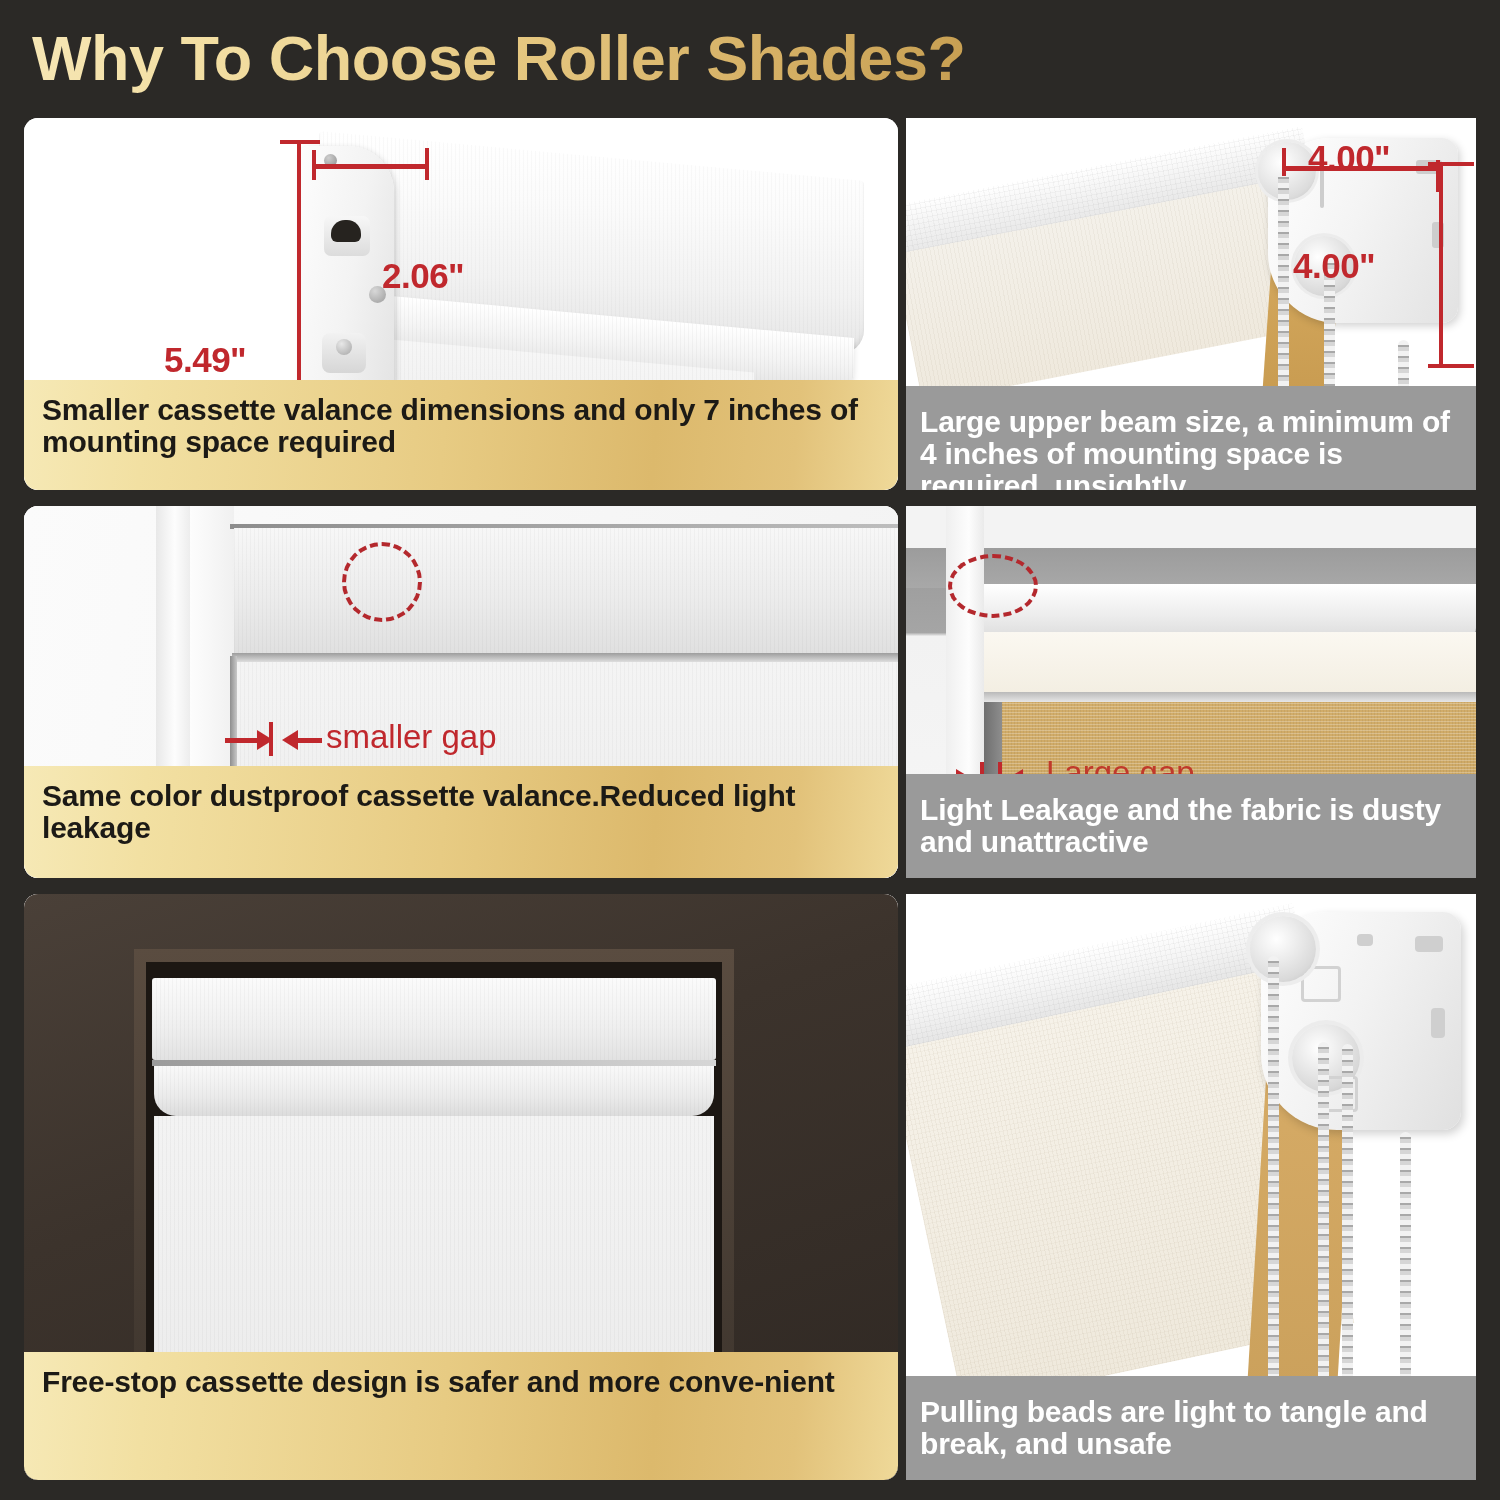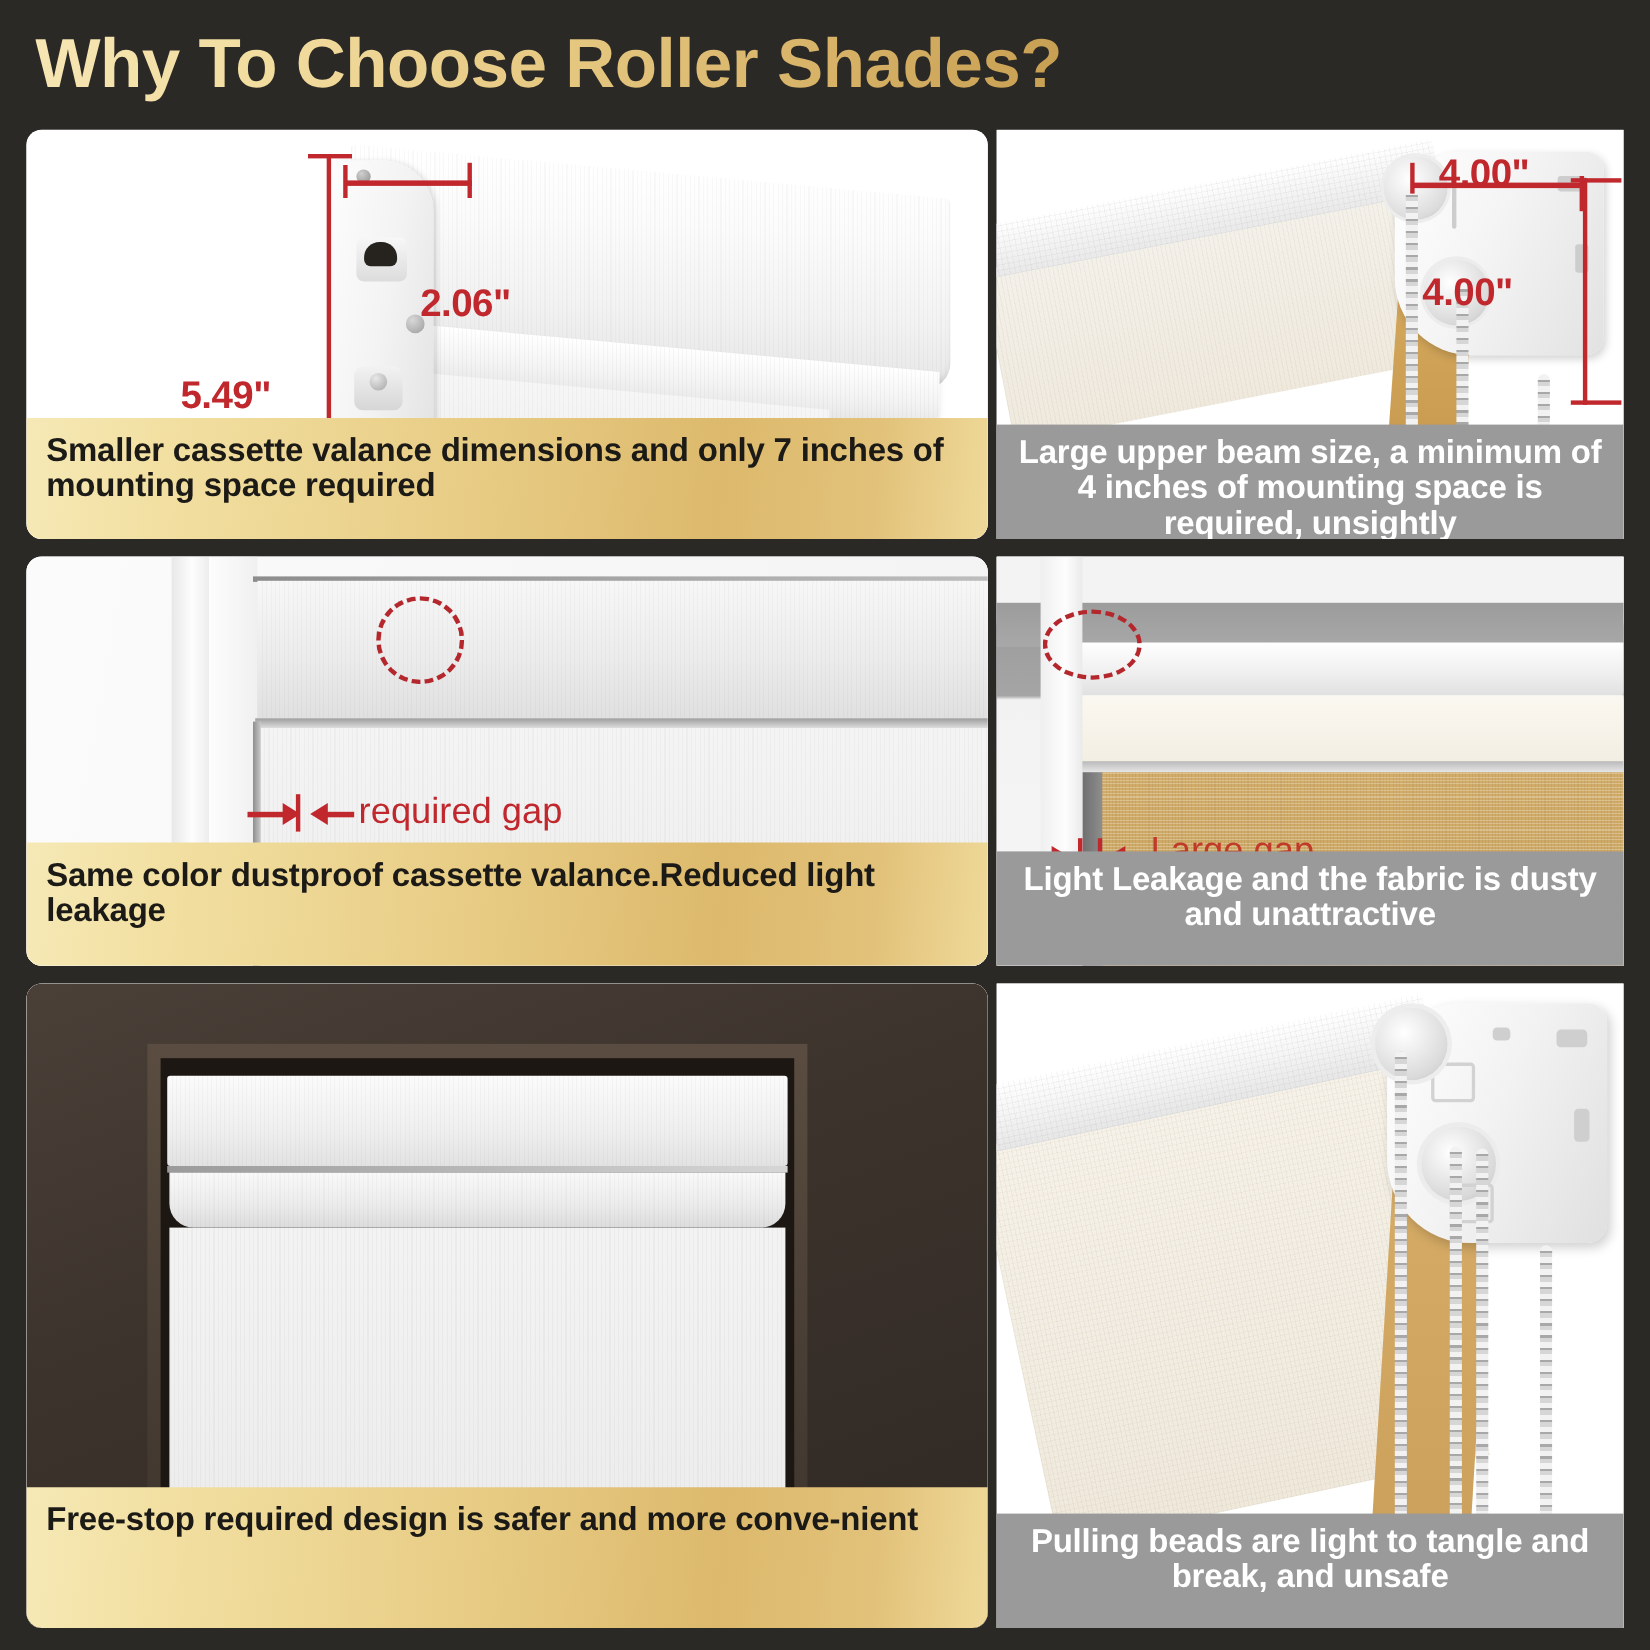--- a/index.html
+++ b/index.html
@@ -49,25 +49,24 @@
     border-radius:0 0 14px 14px;
     color:#1c1a16;
     padding:14px 18px 10px 18px;
     font-weight:bold;
     font-size:30px;line-height:1.08;
     letter-spacing:-0.2px;
   }
   .cap-gray{
     background:#9a9a9a;
     color:#ffffff;
-    padding:10px 14px 8px 14px;
+    padding:20px 14px 8px 14px;
     font-weight:bold;
     font-size:30px;line-height:1.07;
     letter-spacing:-0.2px;
-    text-align:center;
   }
   .cap-gold.h1{height:110px;}
   .cap-gold.h2{height:112px;}
   .cap-gold.h3{height:128px;}
   .cap-gray.g1{height:104px;}
   .cap-gray.g2{height:104px;}
   .cap-gray.g3{height:104px;}
 
   
   .p1-body{
@@ -352,21 +351,21 @@
         <div class="p3-lip"></div>
         <div class="p3-shade"></div>
         <div class="p3-edge"></div>
         <div class="dashcircle" style="left:318px;top:36px;width:72px;height:72px;"></div>
 
         <div class="dimred" style="left:201px;top:232px;width:34px;height:5px;"></div>
         <div style="position:absolute;left:233px;top:224px;width:0;height:0;border-top:10px solid transparent;border-bottom:10px solid transparent;border-left:16px solid #c0282d;"></div>
         <div class="tickv" style="left:245px;top:216px;height:34px;"></div>
         <div style="position:absolute;left:258px;top:224px;width:0;height:0;border-top:10px solid transparent;border-bottom:10px solid transparent;border-right:16px solid #c0282d;"></div>
         <div class="dimred" style="left:272px;top:232px;width:26px;height:5px;"></div>
-        <div style="position:absolute;left:302px;top:212px;color:#c0282d;font-size:33px;font-weight:normal;white-space:nowrap;">required gap</div>
+        <div style="position:absolute;left:302px;top:212px;color:#c0282d;font-size:33px;font-weight:normal;white-space:nowrap;">smaller gap</div>
       </div>
       <div class="cap cap-gold h2">Same color dustproof cassette valance.Reduced light leakage</div>
     </div>
 
     <div class="cell right-cell c-right row2">
       <div class="stage">
         <div class="p4-wall"></div>
         <div class="p4-top"></div>
         <div class="p4-gray"></div>
         <div class="p4-tube"></div>
@@ -405,21 +404,21 @@
         <div class="p5-head"></div>
         <div class="p5-headline"></div>
         <div class="p5-roll"></div>
         <div class="p5-fabric"></div>
         <div class="p5-rail"></div>
         <div class="p5-tab"></div>
         <div class="p5-cord"></div>
         <div class="p5-finger"></div>
         <div class="p5-hand"></div>
       </div>
-      <div class="cap cap-gold h3">Free-stop required design is safer and more conve-nient</div>
+      <div class="cap cap-gold h3">Free-stop cassette design is safer and more conve-nient</div>
     </div>
 
     <div class="cell right-cell c-right row3">
       <div class="stage p6-bg">
         <div class="p6-fabric"></div>
         <div class="p6-tan"></div>
         <div class="p6-tube"></div>
         <div class="p6-bracket">
           <div class="p6-slot" style="right:18px;top:24px;width:28px;height:16px;"></div>
           <div class="p6-slot" style="right:16px;top:96px;width:14px;height:30px;"></div>

